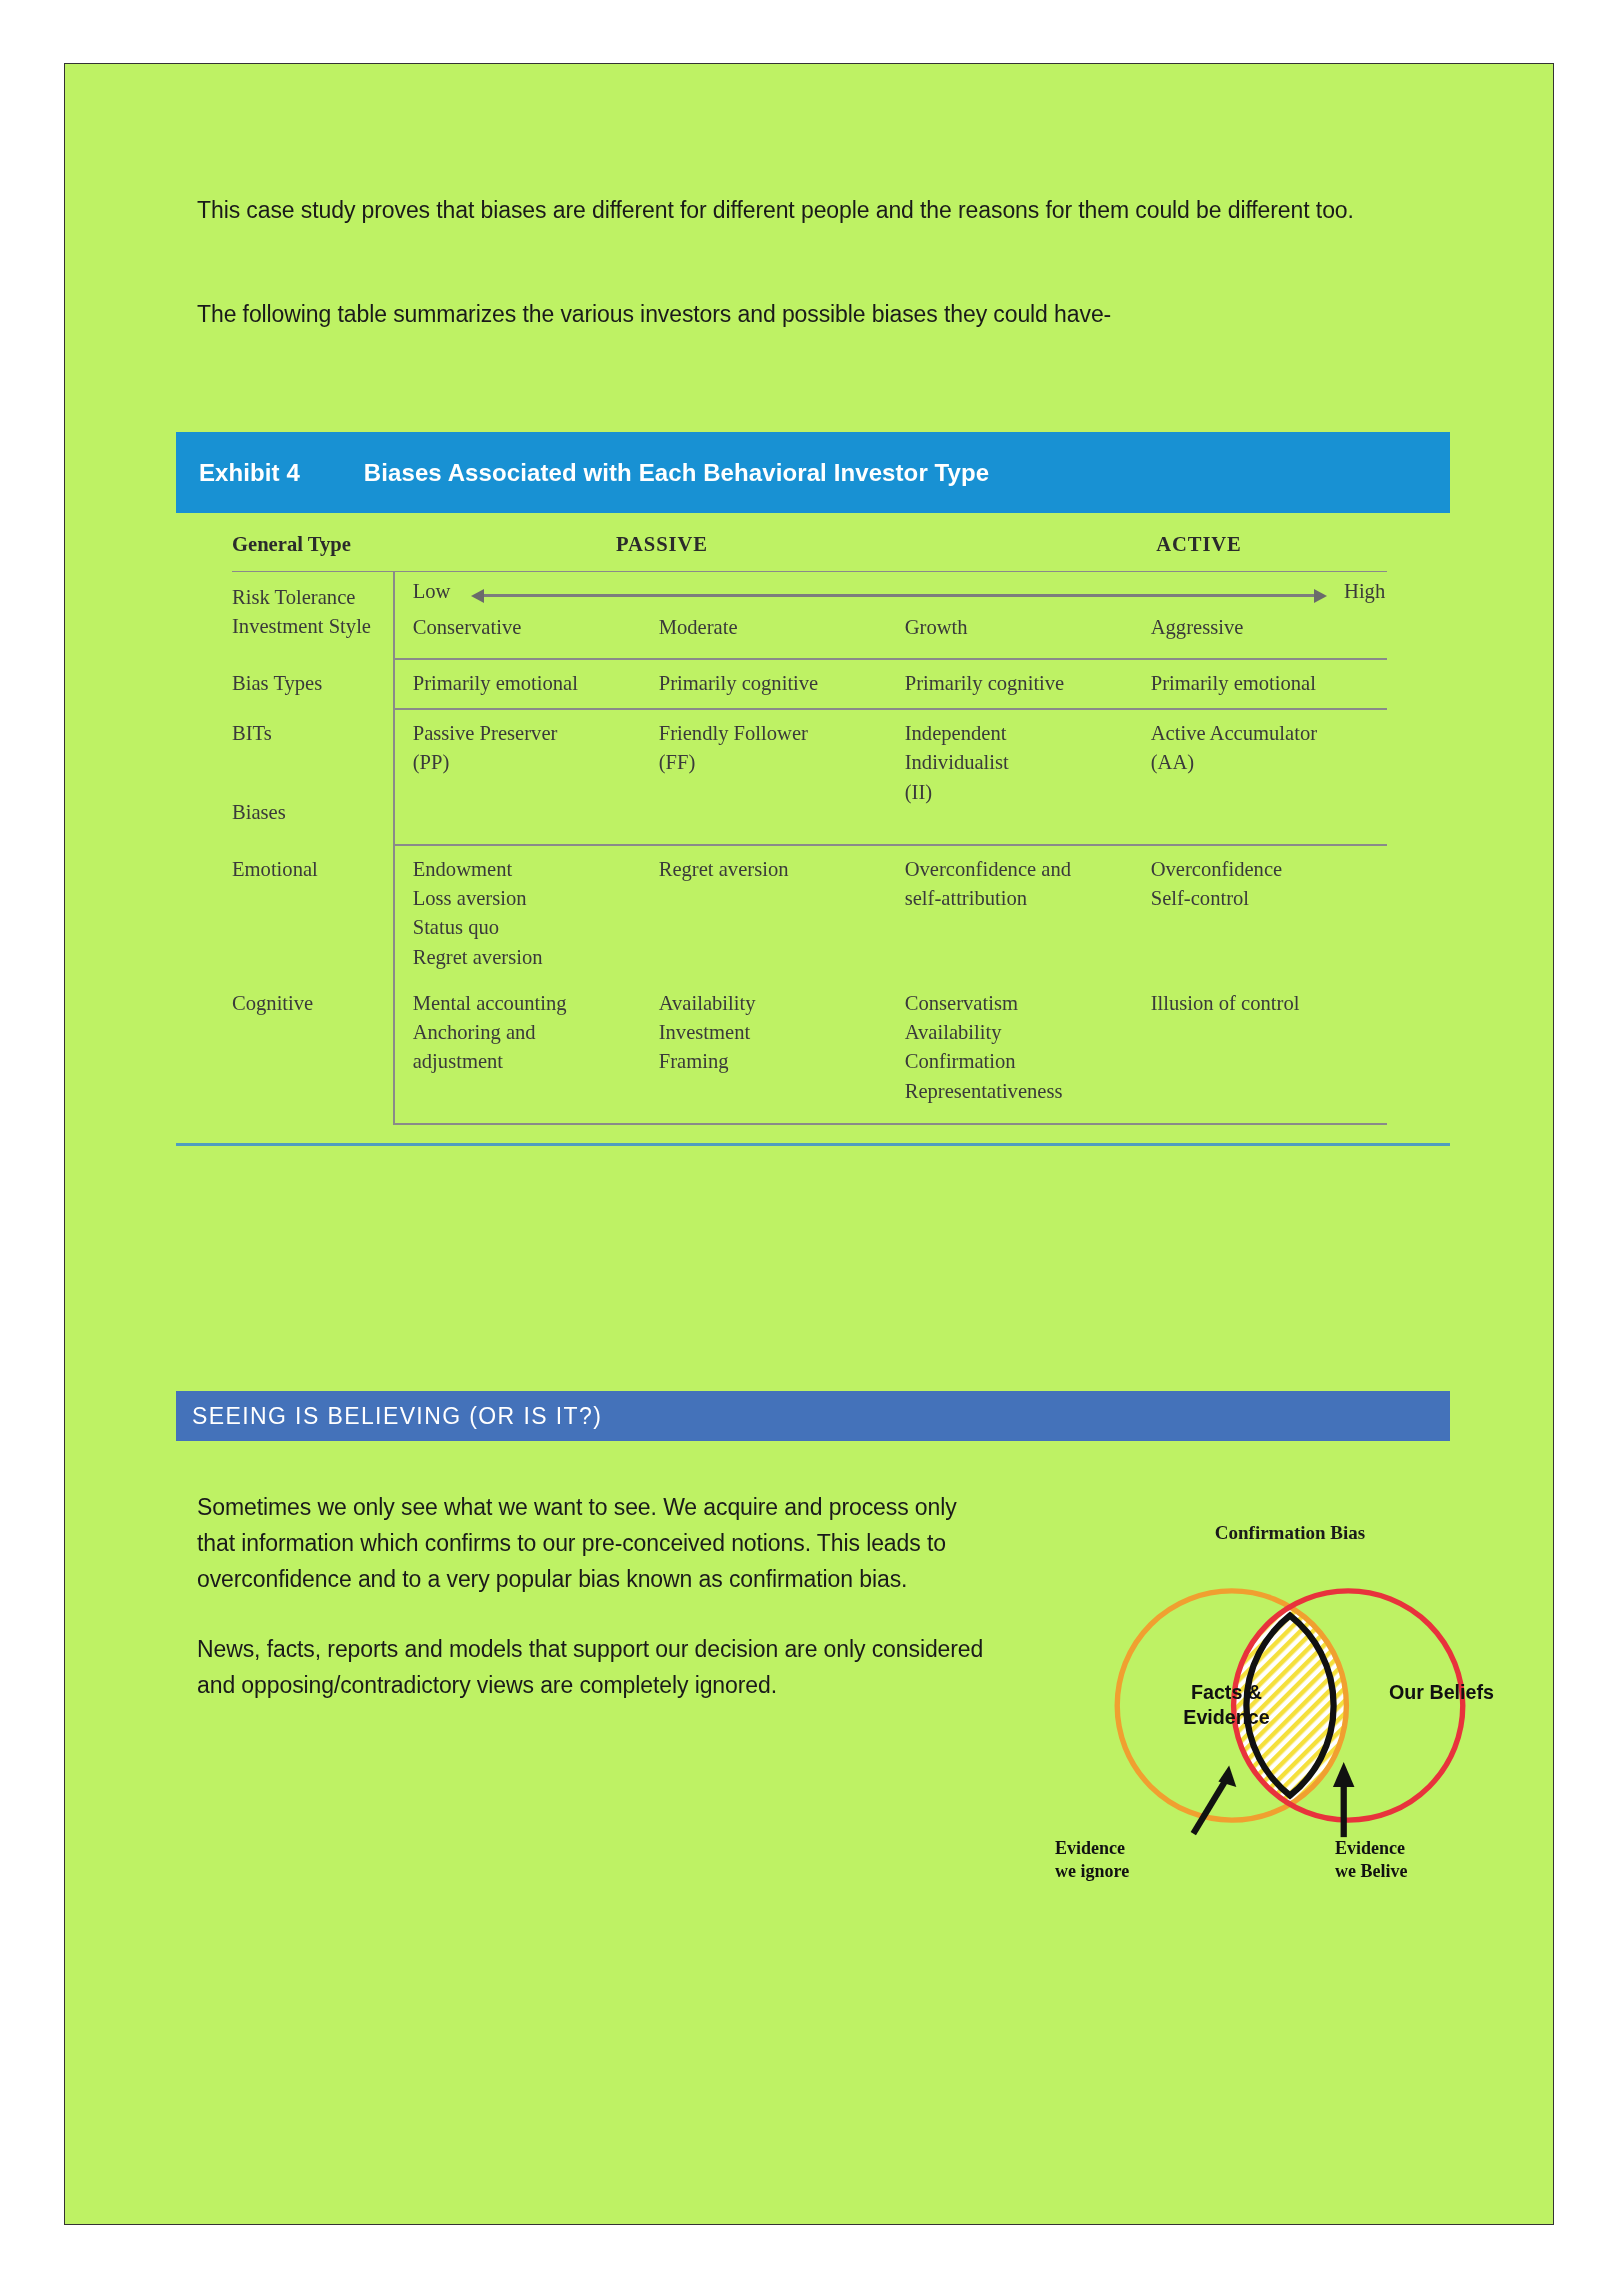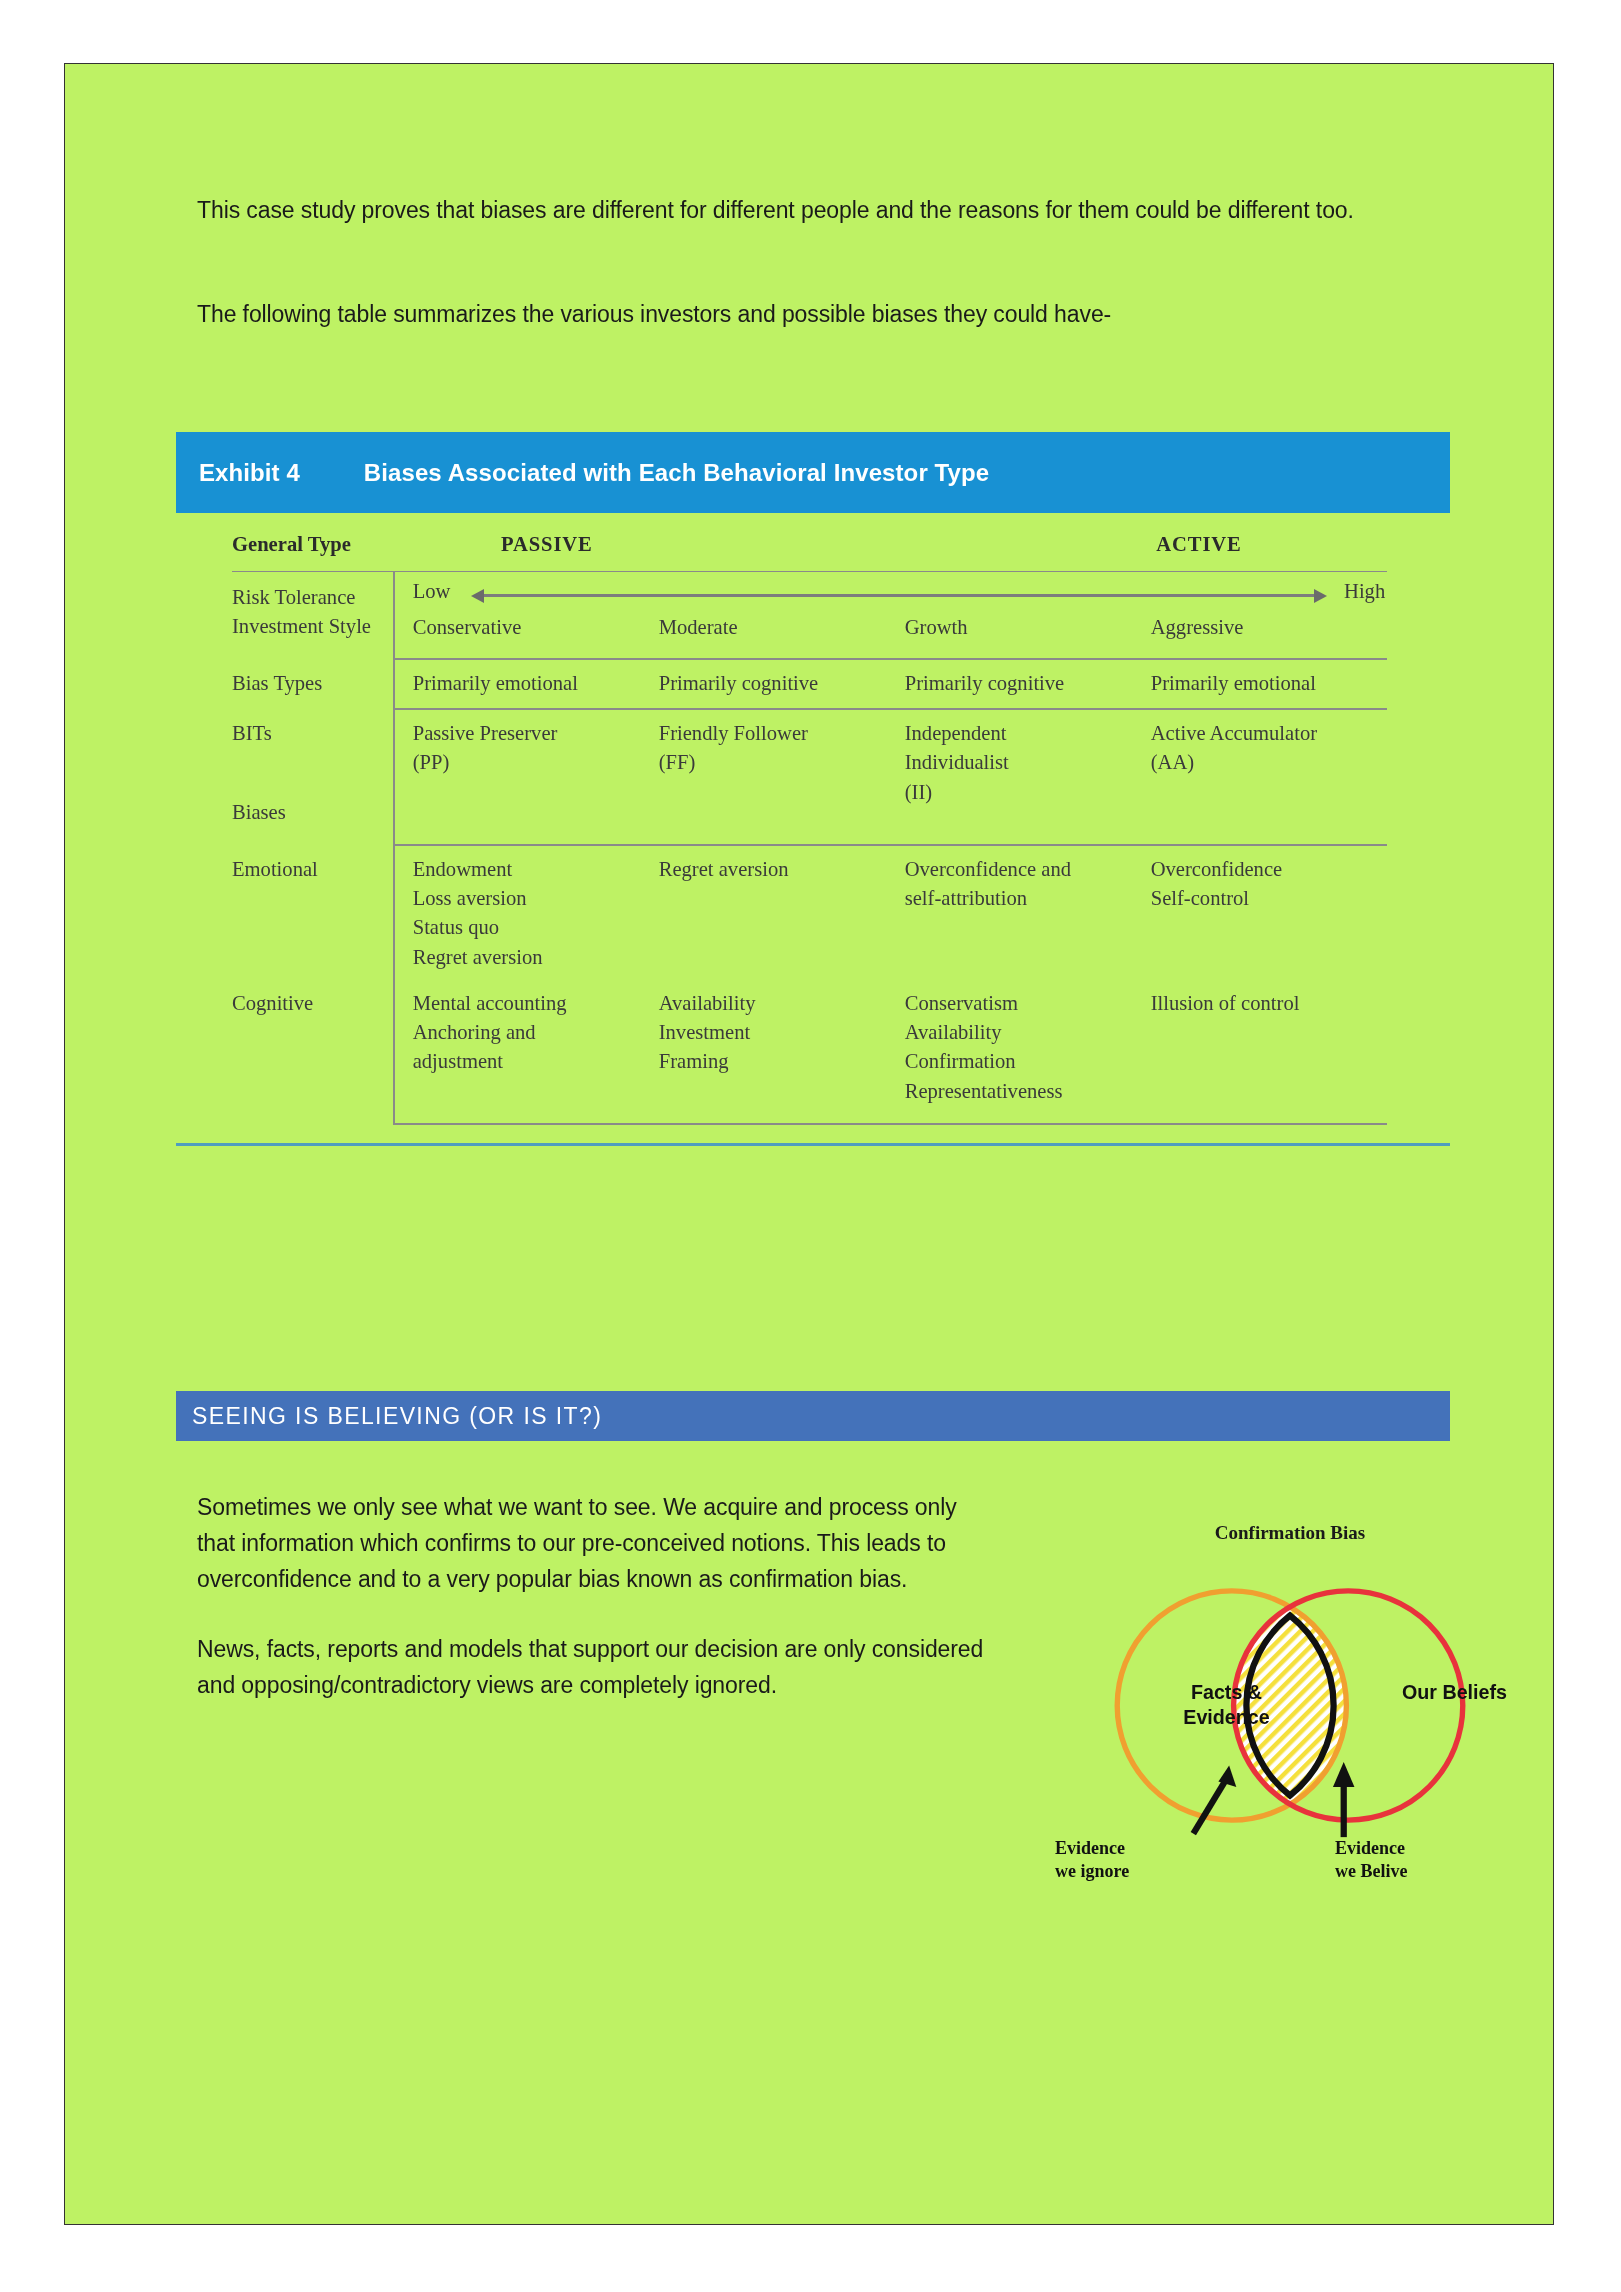--- a/index.html
+++ b/index.html
@@ -85,20 +85,21 @@
     left: 0;
     top: 0;
     font-weight: bold;
     color: #2b2b2b;
   }
   .ex-passive {
     position: absolute;
     left: 269px;
     top: 0;
     width: 322px;
+    text-align: center;
     font-weight: bold;
     letter-spacing: 0.9px;
     color: #2b2b2b;
   }
   .ex-active {
     position: absolute;
     left: 806px;
     top: 0;
     width: 322px;
     text-align: center;
@@ -287,21 +288,21 @@
   .venn-lbl {
     position: absolute;
     font-family: "Liberation Sans", sans-serif;
     font-weight: bold;
     font-size: 19.7px;
     color: #111111;
     text-align: center;
     line-height: 1.25;
   }
   #lbl-facts { left: 134px; top: 158px; width: 107px; }
-  #lbl-beliefs { left: 362px; top: 158px; width: 107px; }
+  #lbl-beliefs { left: 349px; top: 158px; width: 107px; }
   .venn-note {
     position: absolute;
     font-family: "Liberation Serif", serif;
     font-weight: bold;
     font-size: 18px;
     color: #111111;
     line-height: 1.28;
   }
   #note-ignore { left: 16px; top: 315px; }
   #note-believe { left: 296px; top: 315px; }

